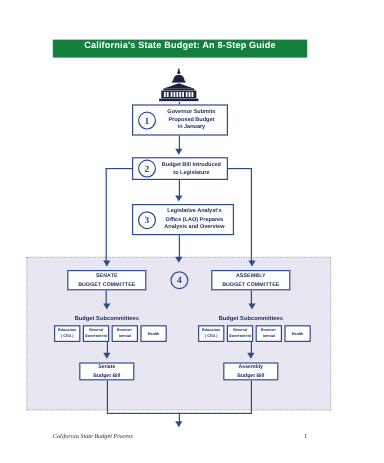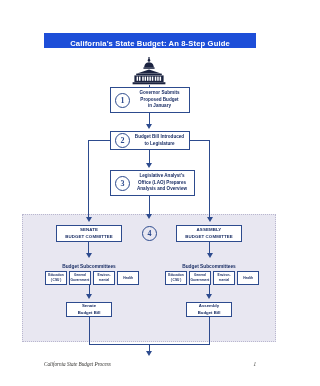--- a/index.html
+++ b/index.html
@@ -16,23 +16,23 @@
     -webkit-font-smoothing: none;
   }
 
   
   #title-banner {
     position: absolute;
     left: 44px;
     top: 33px;
     width: 212px;
     height: 15px;
-    background: #1d4ed8;
-    display: flex;
-    align-items: flex-end;
+    background: #15803d;
+    display: flex;
+    align-items: flex-start;
     justify-content: center;
   }
   #title-banner .title-text {
     color: #ffffff;
     font-size: 7.6px;
     font-weight: bold;
     letter-spacing: 0.15px;
     white-space: nowrap;
   }
 

